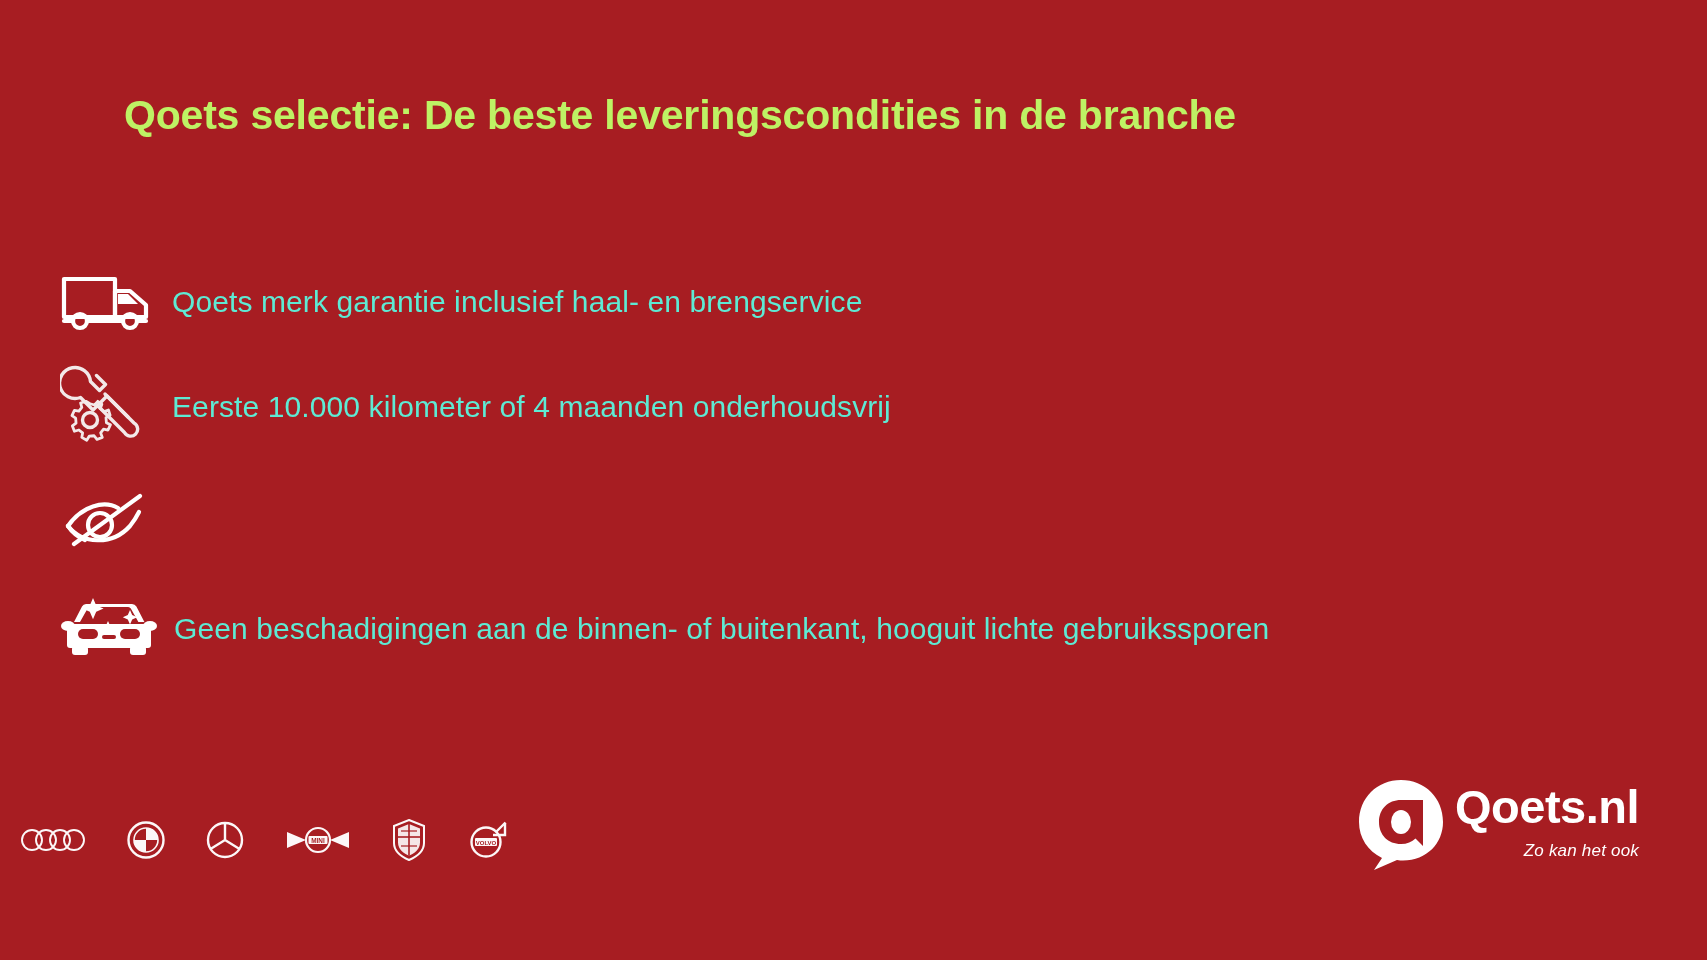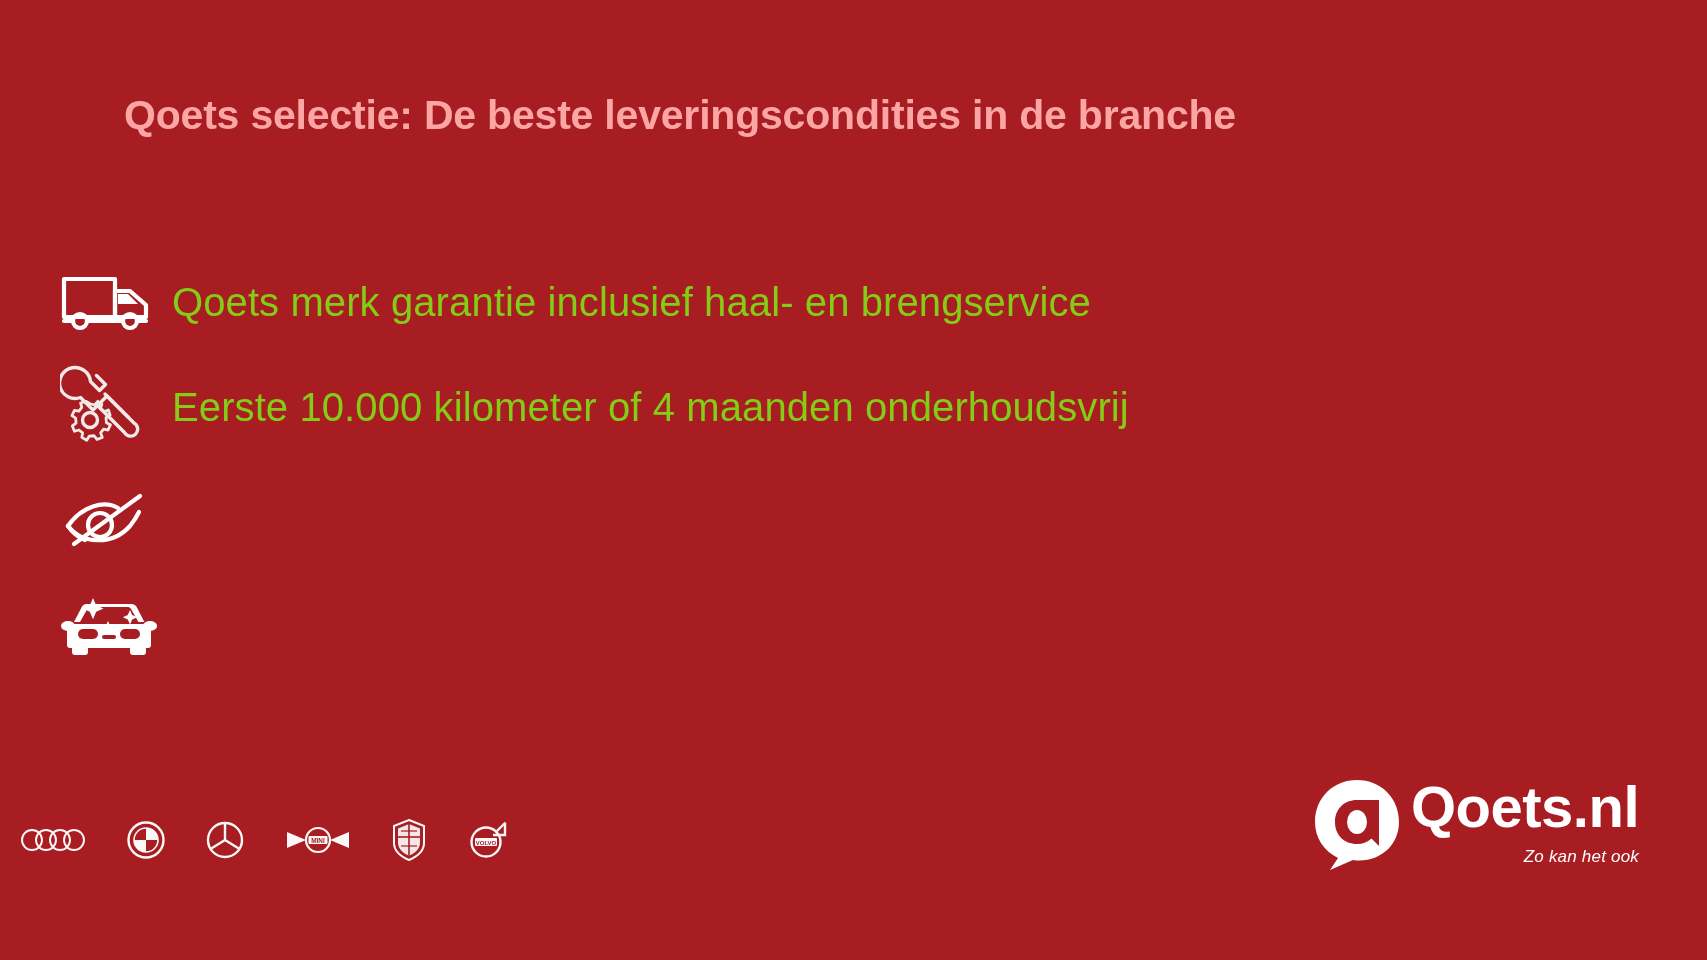--- a/index.html
+++ b/index.html
@@ -19,21 +19,21 @@
 
   
   .slide-title {
     position:absolute;
     left:124px;
     top:92px;
     font-size:41px;
     font-weight:bold;
     letter-spacing:-0.2px;
     white-space:nowrap;
-    color:#fca5a5;
+    color:#bef264;
   }
 
   
   .benefit-list {
     position:absolute;
     left:52px;
     top:252px;
     width:1450px;
   }
 
@@ -52,23 +52,23 @@
     min-width:112px;
     height:84px;
     display:flex;
     align-items:center;
     justify-content:flex-start;
     padding-left:8px;
   }
   .benefit-icon svg { display:block; }
 
   .benefit-text {
-    font-size:40px;
+    font-size:30px;
     font-weight:400;
-    color:#84cc16;
+    color:#5eead4;
     letter-spacing:0.1px;
     white-space:nowrap;
     padding-left:8px;
   }
   .row-2 .benefit-text { padding-left:18px; }
   .row-3 .benefit-text { padding-left:10px; }
 
   
   .brand-strip {
     position:absolute;
@@ -90,21 +90,21 @@
     gap:6px;
   }
   .qoets-mark { position:relative; width:96px; height:96px; }
   .qoets-wordmark {
     display:flex;
     flex-direction:column;
     align-items:flex-end;
     padding-bottom:2px;
   }
   .qoets-name {
-    font-size:58px;
+    font-size:47px;
     font-weight:bold;
     line-height:0.95;
     color:#ffffff;
     letter-spacing:-0.5px;
   }
   .qoets-tagline {
     font-size:17px;
     font-style:italic;
     color:#ffffff;
     margin-top:12px;
@@ -198,20 +198,21 @@
         <rect x="42" y="39" width="14" height="4" rx="2" fill="#a71d22"></rect>
 
         <path d="M33 2 l3.2 7.4 l7.4 3.2 l-7.4 3.2 l-3.2 7.4
                  l-3.2 -7.4 l-7.4 -3.2 l7.4 -3.2 z"></path>
         <path d="M70 14 l2.2 5 l5 2.2 l-5 2.2 l-2.2 5
                  l-2.2 -5 l-5 -2.2 l5 -2.2 z"></path>
         <path d="M48 25 l1.7 3.8 l3.8 1.7 l-3.8 1.7 l-1.7 3.8
                  l-1.7 -3.8 l-3.8 -1.7 l3.8 -1.7 z"></path>
       </svg>
     </span>
+    <span class="benefit-text">Geen beschadigingen aan de binnen- of buitenkant, hooguit lichte gebruikssporen</span>
   </div>
 
 </div>
 
 <div class="brand-strip">
 
   <span class="brand-mark">
     <svg width="66" height="24" viewBox="0 0 66 24" fill="none" stroke="#ffffff" stroke-width="1.9">
       <circle cx="12" cy="12" r="10"></circle>
       <circle cx="26" cy="12" r="10"></circle>

